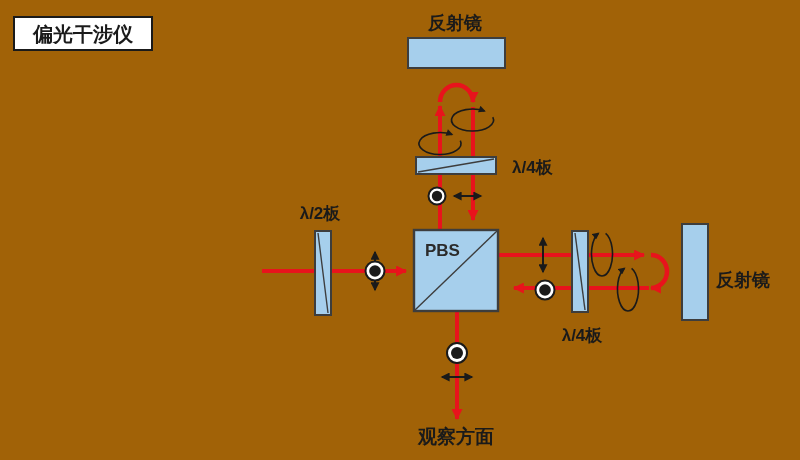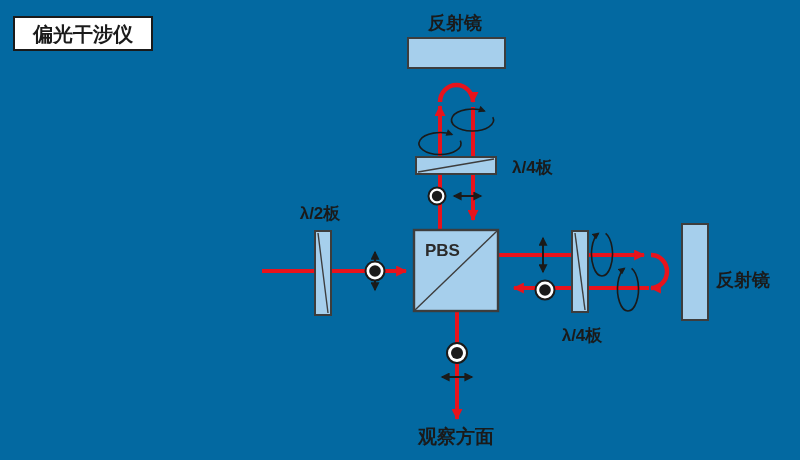--- a/index.html
+++ b/index.html
@@ -2,21 +2,21 @@
 <html style="--optic-fill: #a6cfec; --optic-stroke: #3d3d3d; --beam: #e8131c; --ink: #1a1a1a;"><head>
 <meta charset="utf-8">
 <style>
   :root{
     --optic-fill:#a6cfec;
     --optic-stroke:#3d3d3d;
     --beam:#e8131c;
     --ink:#1a1a1a;
   }
   html,body{margin:0;padding:0;background:#ffffff;}
-  .canvas{width:800px;height:460px;position:relative;background:#0369a1;overflow:hidden;}
+  .canvas{width:800px;height:460px;position:relative;background:#a16207;overflow:hidden;}
   svg{display:block;}
   .optic{fill:var(--optic-fill);stroke:var(--optic-stroke);stroke-width:2;}
   .optic-line{stroke:var(--optic-stroke);stroke-width:1.4;fill:none;}
   .beam{stroke:var(--beam);stroke-width:4;fill:none;}
   .beam-arc{stroke:var(--beam);stroke-width:4.5;fill:none;}
   .pol{stroke:var(--ink);stroke-width:2;fill:none;}
   .rot{stroke:var(--ink);stroke-width:1.6;fill:none;}
   .dot-outer{fill:#ffffff;stroke:var(--ink);stroke-width:2;}
   .dot-inner{fill:var(--ink);stroke:none;}
   .lbl{font-family:"Liberation Sans",sans-serif;font-size:18px;font-weight:600;fill:var(--ink);}

